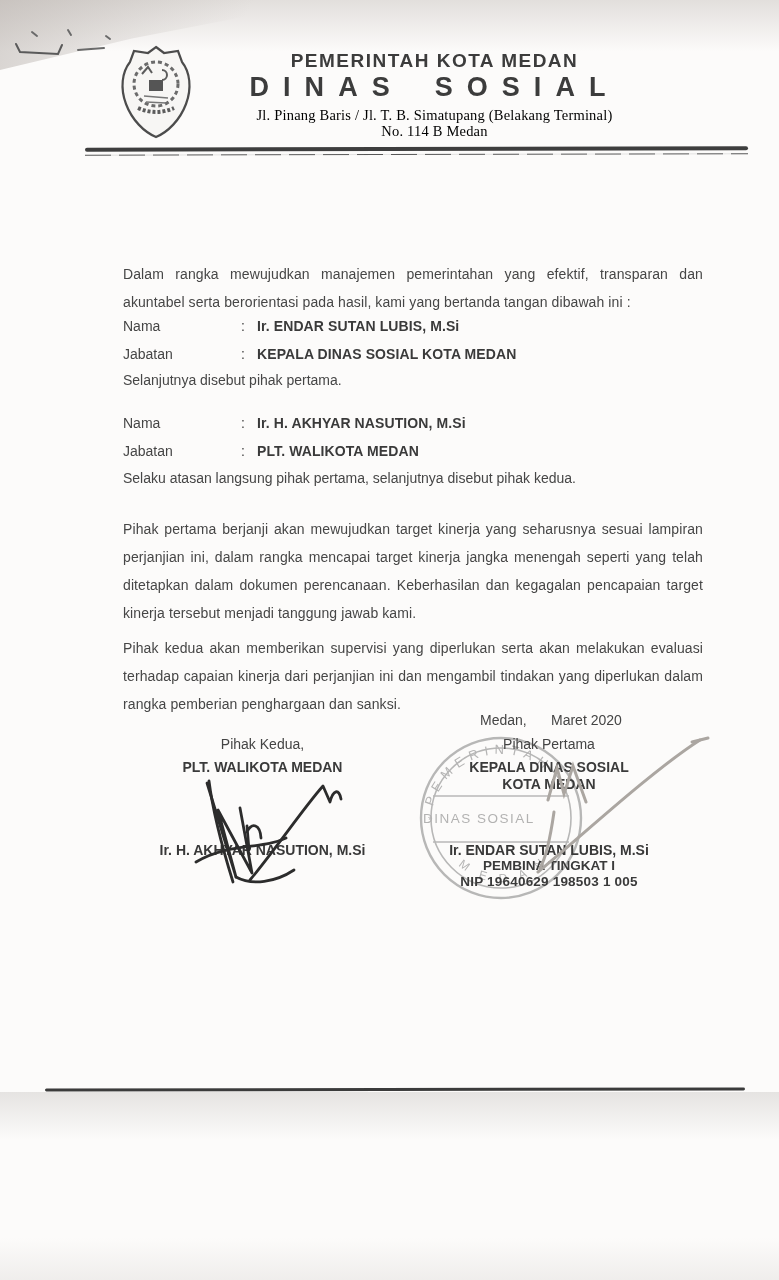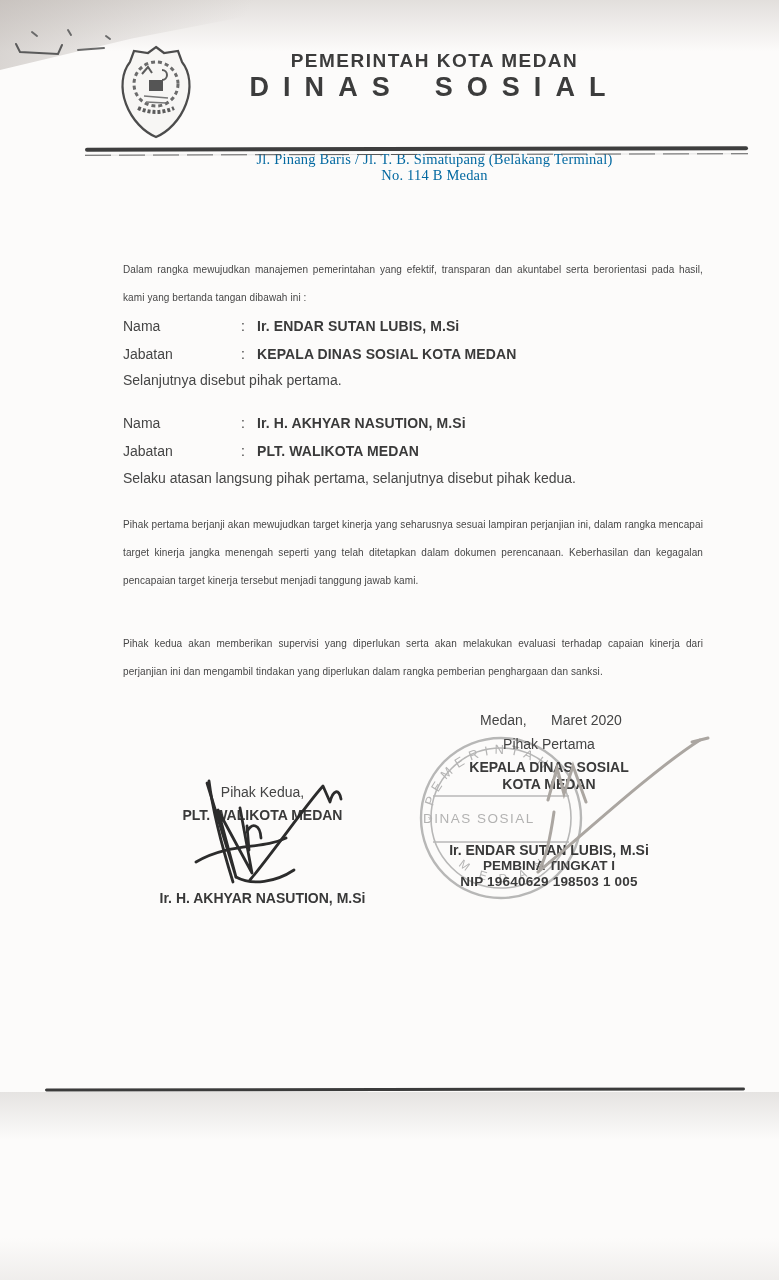--- a/index.html
+++ b/index.html
@@ -19,32 +19,32 @@
   .shade-bottom-far{position:absolute;left:0;top:1238px;width:779px;height:42px;
     background:linear-gradient(to top,rgba(210,206,203,.30),rgba(255,255,255,0));}
 
   .corner-scribble{position:absolute;left:8px;top:20px;}
 
   
   .logo{position:absolute;left:116px;top:44px;}
   .hdr{position:absolute;left:90px;right:0;text-align:center;color:#3c3c3c;}
   .org1{top:50px;font-size:19px;font-weight:bold;letter-spacing:1.5px;}
   .org2{top:72px;font-size:27px;font-weight:bold;letter-spacing:.52em;word-spacing:.35em;}
-  .addr{font-family:"Liberation Serif",serif;font-size:14.5px;color:#0369a1;letter-spacing:.2px;margin-top:44px;}
+  .addr{font-family:"Liberation Serif",serif;font-size:14.5px;color:#000000;letter-spacing:.2px;}
   .addr1{top:107px;}
   .addr2{top:123px;}
   .divider{position:absolute;left:85px;top:147px;width:663px;}
   .divider .thick{height:3.5px;background:#3e3e3e;border-radius:2px;transform:rotate(-.12deg);}
   .divider .thin{margin-top:3px;height:1.4px;transform:rotate(-.12deg);
     background:repeating-linear-gradient(to right,#575757 0 26px,rgba(87,87,87,.15) 26px 34px);}
 
   .title{position:absolute;left:0;right:45px;top:197px;text-align:center;
     font-size:15px;font-weight:bold;color:#383838;letter-spacing:.3px;}
 
-  .para{position:absolute;left:123px;width:580px;font-size:10px;line-height:28px;
+  .para{position:absolute;left:123px;width:580px;font-size:14px;line-height:28px;
     text-align:justify;color:#464646;letter-spacing:.1px;}
   .p-intro{top:246px;}
   .p-commit{top:501px;}
   .p-superv{top:620px;}
 
   .frow{position:absolute;left:123px;width:580px;height:18px;font-size:14px;}
   .frow .lbl{position:absolute;left:0;}
   .frow .colon{position:absolute;left:118px;}
   .frow .val{position:absolute;left:134px;font-weight:bold;color:#3a3a3a;letter-spacing:.1px;}
   .r-nama1{top:318px;}
@@ -53,21 +53,21 @@
   .r-jab2{top:443px;}
   .note{position:absolute;left:123px;font-size:14px;color:#464646;}
   .n1{top:372px;}
   .n2{top:470px;}
 
   .dateline{position:absolute;left:0;top:712px;width:779px;height:18px;font-size:14px;color:#444;}
   .dateline .city{position:absolute;left:480px;}
   .dateline .date{position:absolute;left:551px;}
 
   .sigcol{position:absolute;text-align:center;font-size:14px;color:#444;}
-  .sig-left{left:155px;width:215px;top:736px;margin-top:48px;}
+  .sig-left{left:155px;width:215px;top:736px;}
   .sig-right{left:435px;width:228px;top:736px;}
   .sig-role{font-weight:bold;color:#3a3a3a;margin-top:7px;line-height:17px;}
   .sig-name{position:absolute;left:0;right:0;font-weight:bold;color:#383838;font-size:14px;}
   .nm-left{top:106px;}
   .nm-right{top:106px;}
   .sig-rank{position:absolute;left:0;right:0;top:122px;font-weight:bold;color:#3a3a3a;font-size:13.5px;}
   .sig-nip{position:absolute;left:0;right:0;top:138px;font-weight:bold;color:#3a3a3a;font-size:13.5px;letter-spacing:.2px;}
 
   .stamp{position:absolute;left:415px;top:732px;opacity:.62;}
   .sig-ink-left{position:absolute;left:190px;top:758px;}

